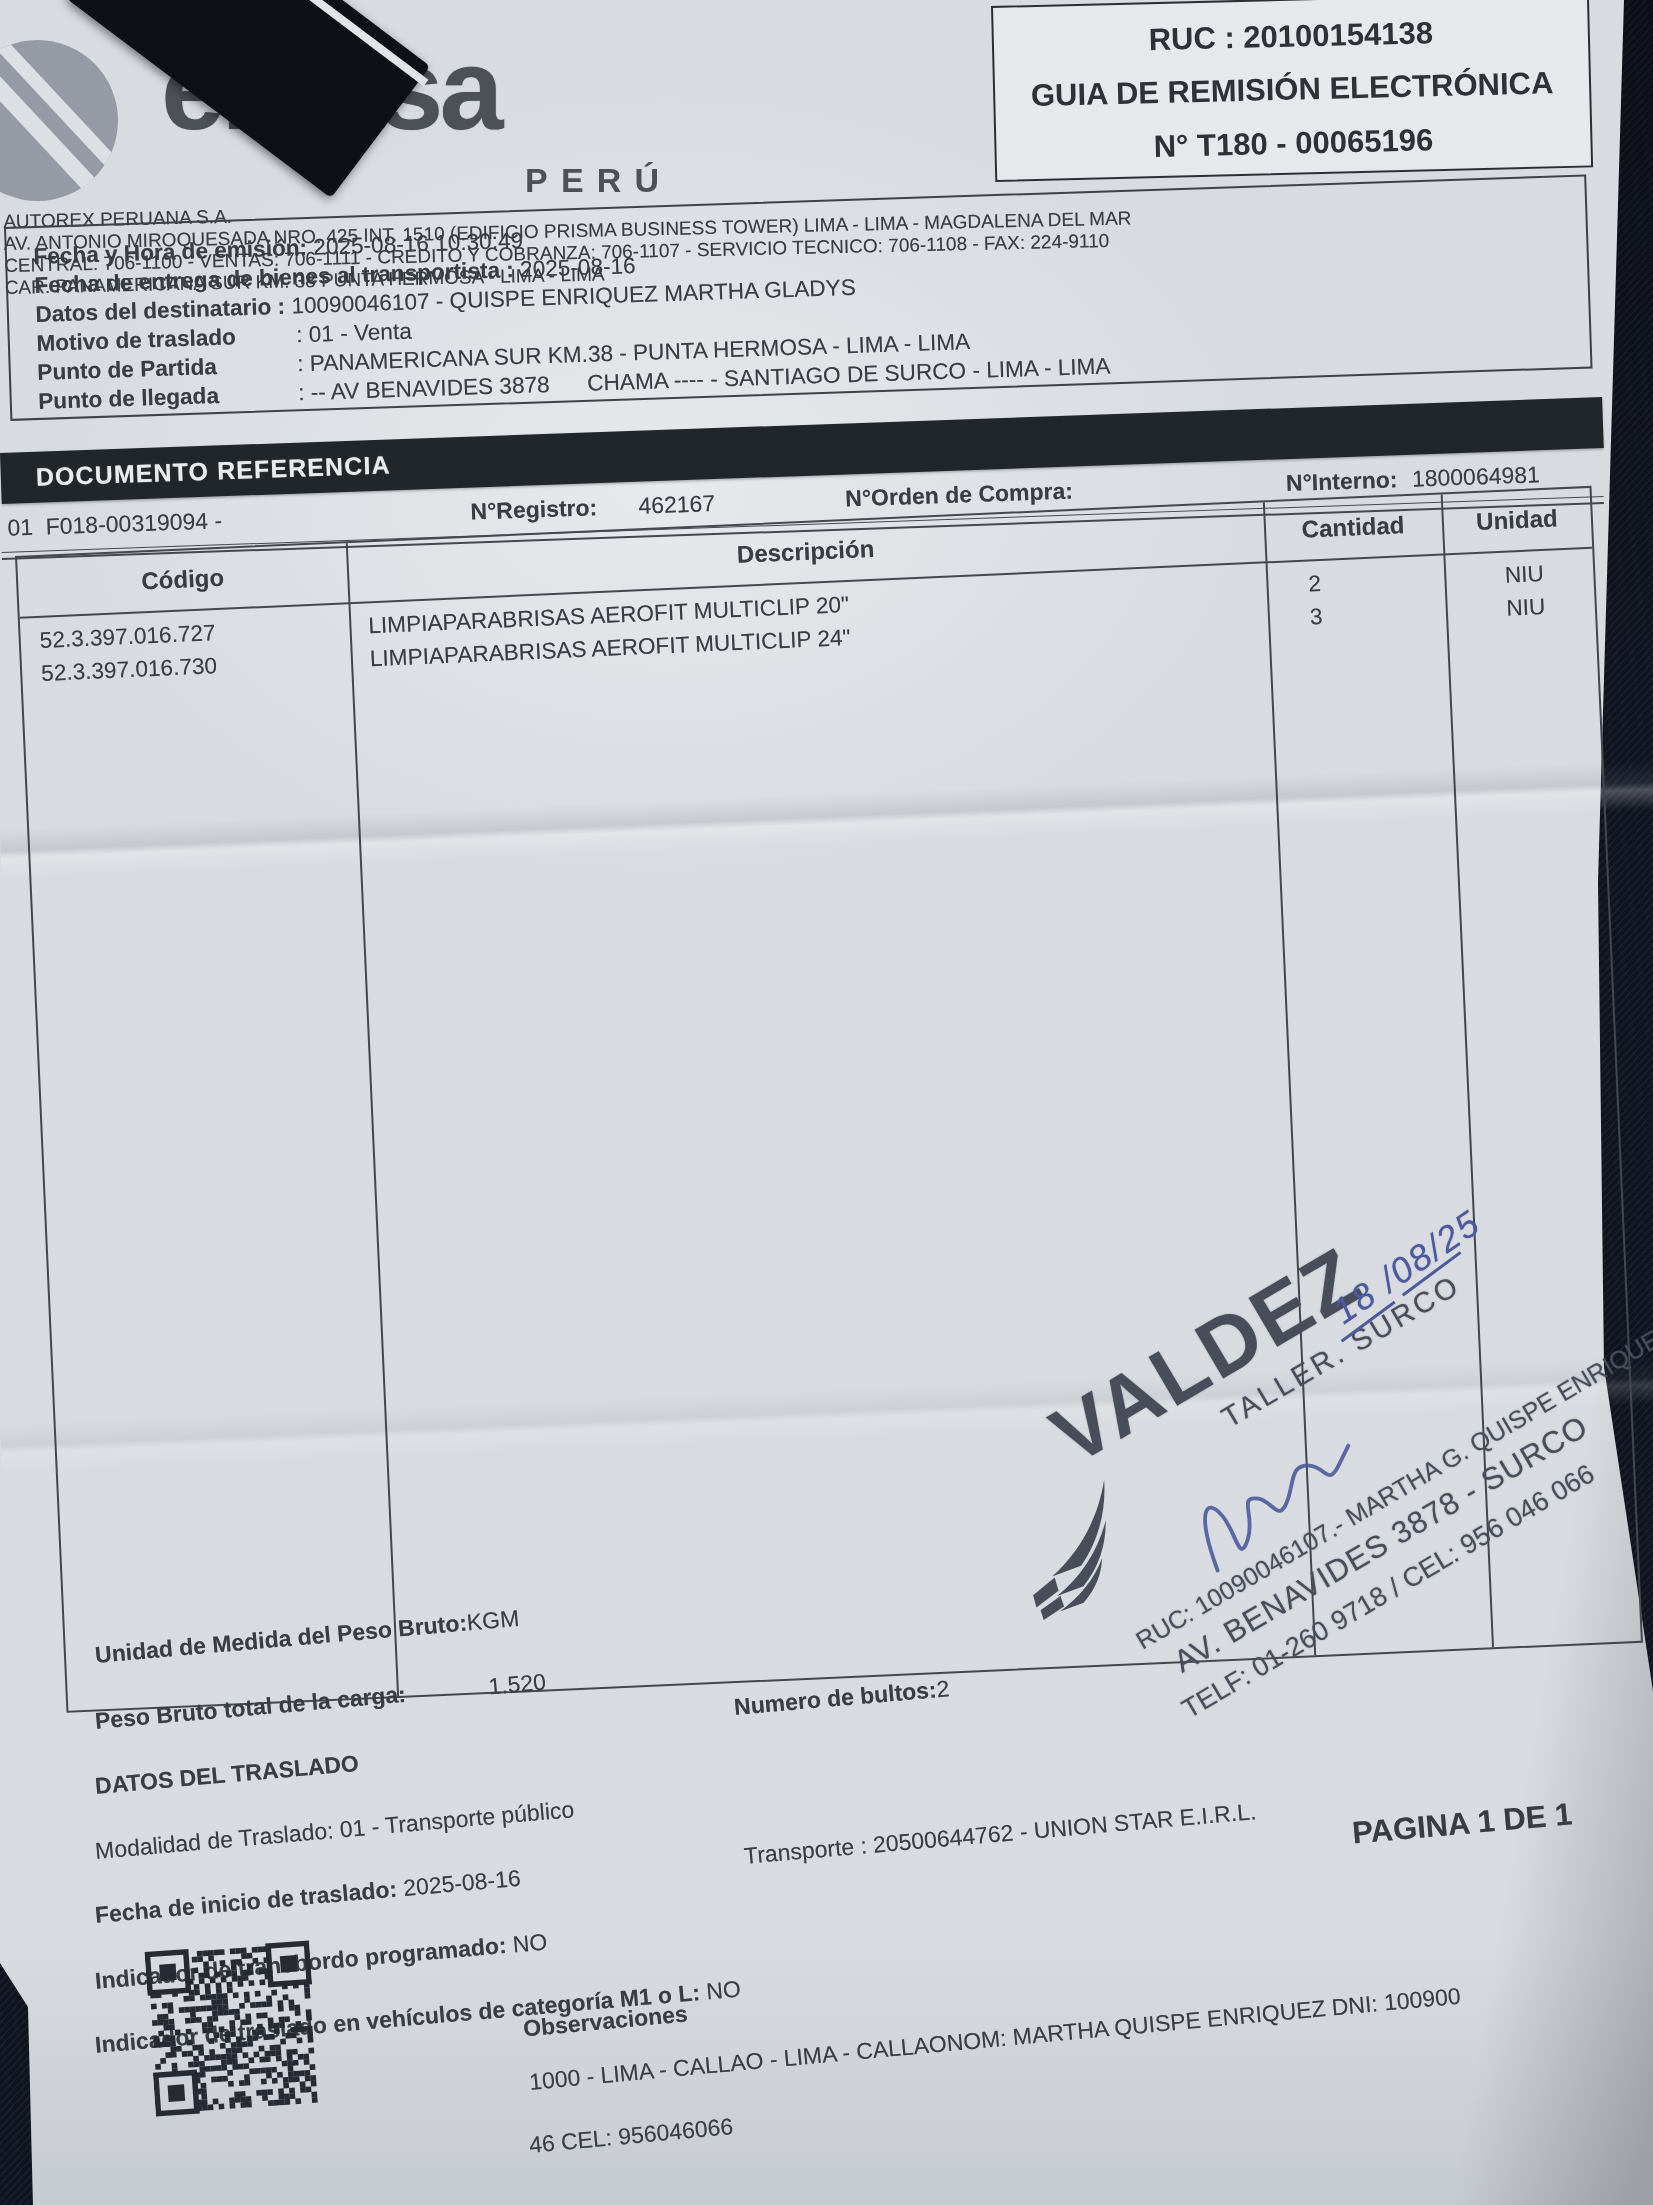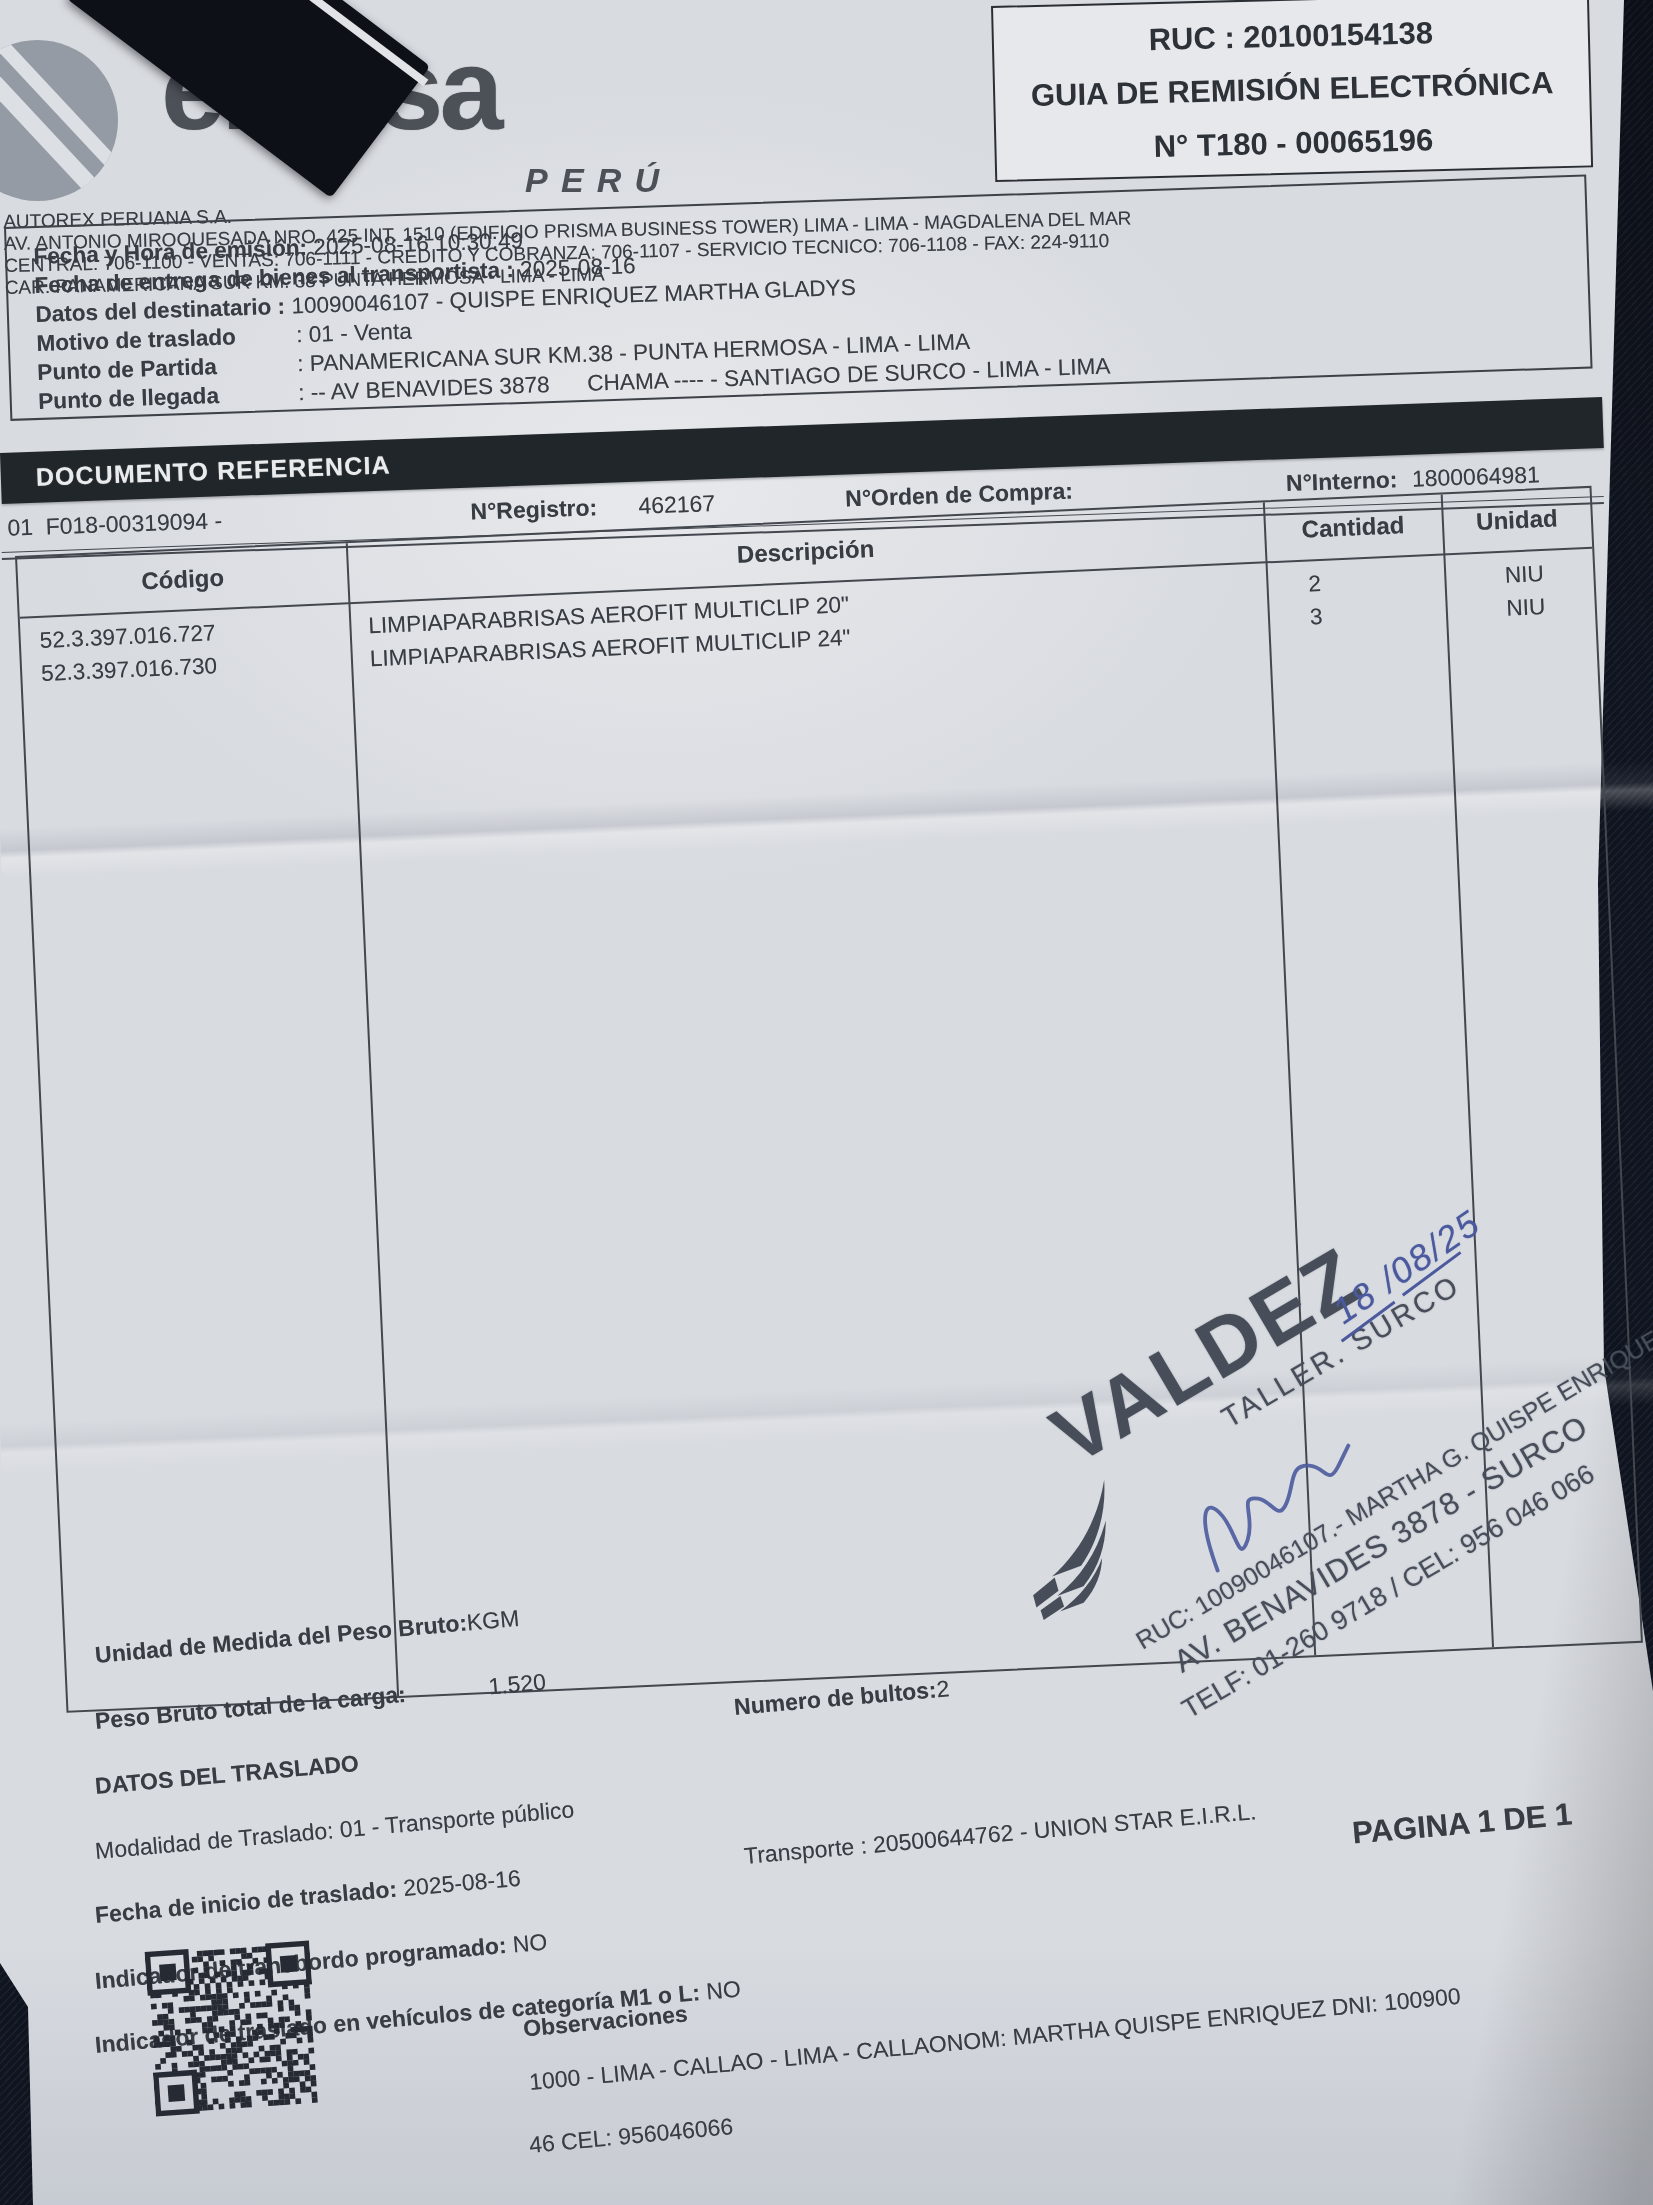--- a/index.html
+++ b/index.html
@@ -24,21 +24,21 @@
   .ink{color:#383c43;text-shadow:0 0 0.6px rgba(56,60,67,.4);}
   .b{font-weight:700;}
   .pre{white-space:pre-wrap;}
 
   
   #logo-mark{left:-43px;top:40px;width:161px;height:161px;border-radius:50%;
     background:#959ba4;overflow:hidden;}
   .mark-stripe{position:absolute;background:#dcdfe4;transform:rotate(47deg);}
   #brand{left:161px;top:23px;font-size:115px;font-weight:700;letter-spacing:-3.9px;color:#4c5057;
     text-shadow:0 0 1.1px rgba(76,80,87,.5);}
-  #brand-country{left:525px;top:161px;font-size:34px;font-weight:700;font-style:italic;
+  #brand-country{left:525px;top:161px;font-size:34px;font-weight:700;
     letter-spacing:13.2px;color:#4c5057;}
   #company{left:3.3px;top:211px;font-size:19px;line-height:22px;transform:rotate(-1.3deg);
     transform-origin:left top;}
   
   #ruc-box{left:991px;top:5.5px;width:594px;height:172px;border:2.8px solid #2b2f35;
     background:#e6e8eb;transform:rotate(-1.4deg);transform-origin:left top;text-align:center;}
   #ruc-box .line{position:absolute;left:0;width:100%;font-size:31px;font-weight:700;color:#2d3138;}
 
   
   #info-box{left:4.4px;top:227px;width:1583px;height:194px;border:2.2px solid #3d4148;

